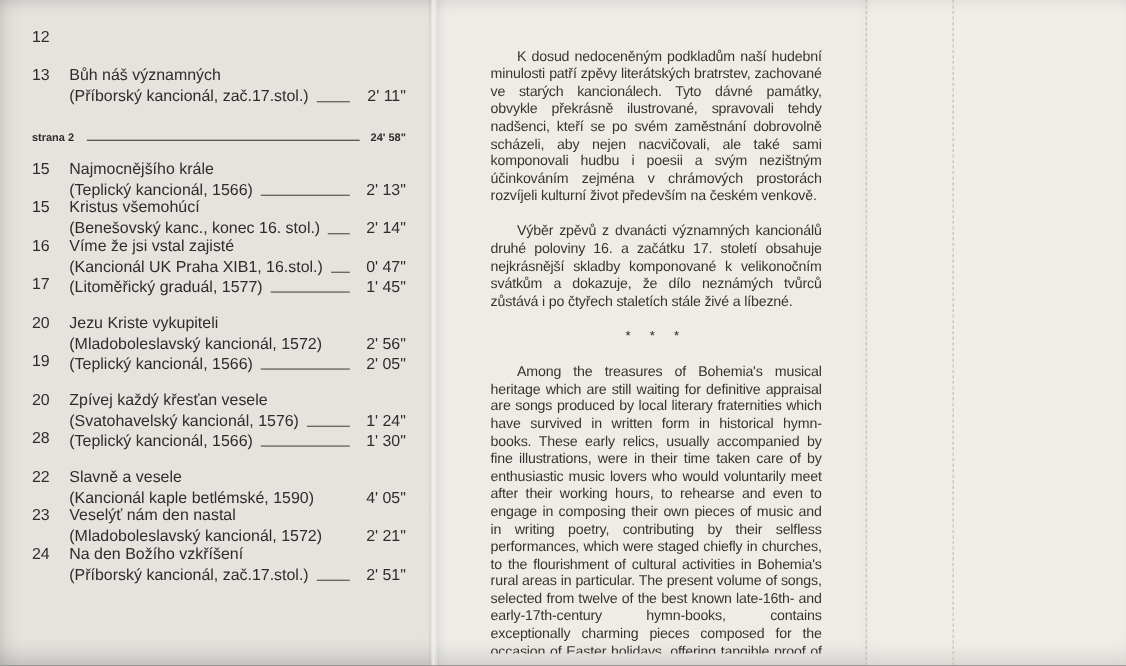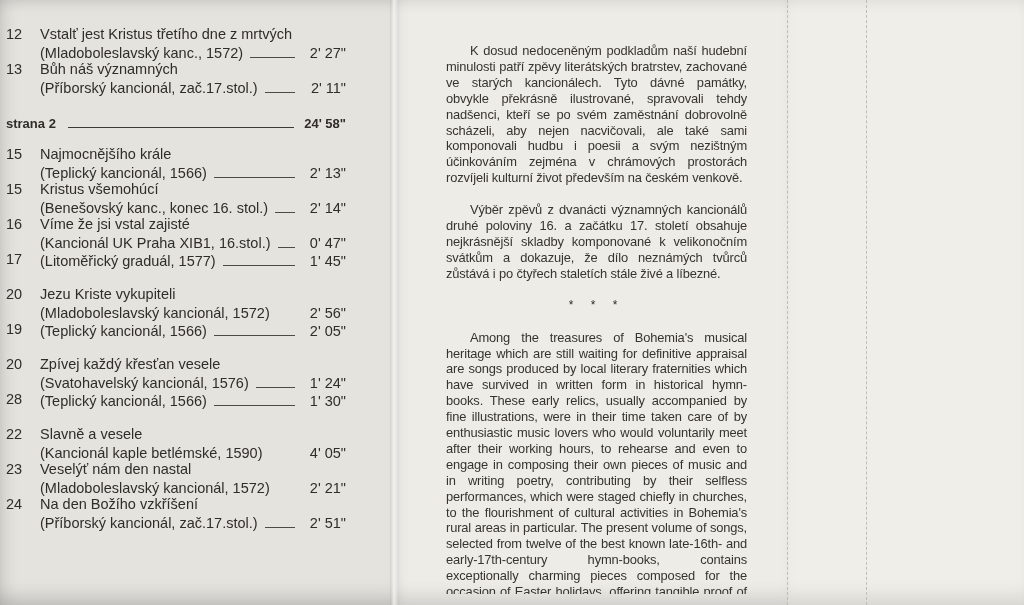--- a/index.html
+++ b/index.html
@@ -30,32 +30,32 @@
   }
   .fold {
     position:absolute; top:0; left:390px; width:9px; height:100%;
     background:linear-gradient(90deg, rgba(0,0,0,.07), rgba(255,255,255,.65) 45%, rgba(0,0,0,.03));
   }
   .perf { position:absolute; top:0; height:100%; width:0; border-left:1px dashed #bfbdb7; }
   .perf-1 { left:787px; }
   .perf-2 { left:866px; }
 
   
-  .tracklist { position:absolute; left:6px; top:26px; width:340px; font-size:14.5px; color:#2f2d2a; }
+  .tracklist { position:absolute; left:29px; top:26px; width:340px; font-size:14.5px; color:#2f2d2a; }
   .track { display:flex; align-items:flex-start; height:35px; }
   .tnum { flex:none; width:26px; margin-right:8px; }
   .tbody { flex:1; min-width:0; }
   .ttitle { height:17.5px; white-space:nowrap; overflow:hidden; }
   .tsrc-row { display:flex; align-items:flex-end; height:17.5px; }
   .tsrc { flex:none; white-space:nowrap; }
   .leader { flex:1; min-width:8px; border-bottom:1.4px solid #4c4a45; margin:0 7px 3px 7px; }
   .leader-hidden { visibility:hidden; }
   .tdur { flex:none; white-space:nowrap; text-align:right; min-width:44px; }
 
-  .strana-row { display:flex; align-items:flex-end; font-weight:bold; font-size:13px; height:21px; margin:14px 0 15px 0; }
+  .strana-row { display:flex; align-items:flex-end; font-weight:bold; font-size:10px; height:21px; margin:14px 0 15px 0; }
   .strana-label { flex:none; }
   .strana-leader { flex:1; border-bottom:1.8px solid #3c3a36; margin:0 10px 3px 12px; }
   .strana-dur { flex:none; white-space:nowrap; }
 
   
   .notes {
     position:absolute; left:430px; top:27px; width:333px; height:567px; overflow:hidden;
     font-size:12.9px; line-height:15.9px; letter-spacing:-0.15px;
     text-align:justify; color:#36342f;
   }
@@ -71,28 +71,20 @@
   <div class="panel panel-center"></div>
   <div class="panel panel-right"></div>
   <div class="fold"></div>
   <div class="perf perf-1"></div>
   <div class="perf perf-2"></div>
 
   <div class="tracklist">
 
     <div class="track">
       <span class="tnum">12</span>
-      <div class="tbody">
-        <div class="ttitle">Vstalť jest Kristus třetího dne z mrtvých</div>
-        <div class="tsrc-row">
-          <span class="tsrc">(Mladoboleslavský kanc., 1572)</span>
-          <span class="leader"></span>
-          <span class="tdur">2' 27"</span>
-        </div>
-      </div>
     </div>
 
     <div class="track">
       <span class="tnum">13</span>
       <div class="tbody">
         <div class="ttitle">Bůh náš významných</div>
         <div class="tsrc-row">
           <span class="tsrc">(Příborský kancionál, zač.17.stol.)</span>
           <span class="leader"></span>
           <span class="tdur">2' 11"</span>

